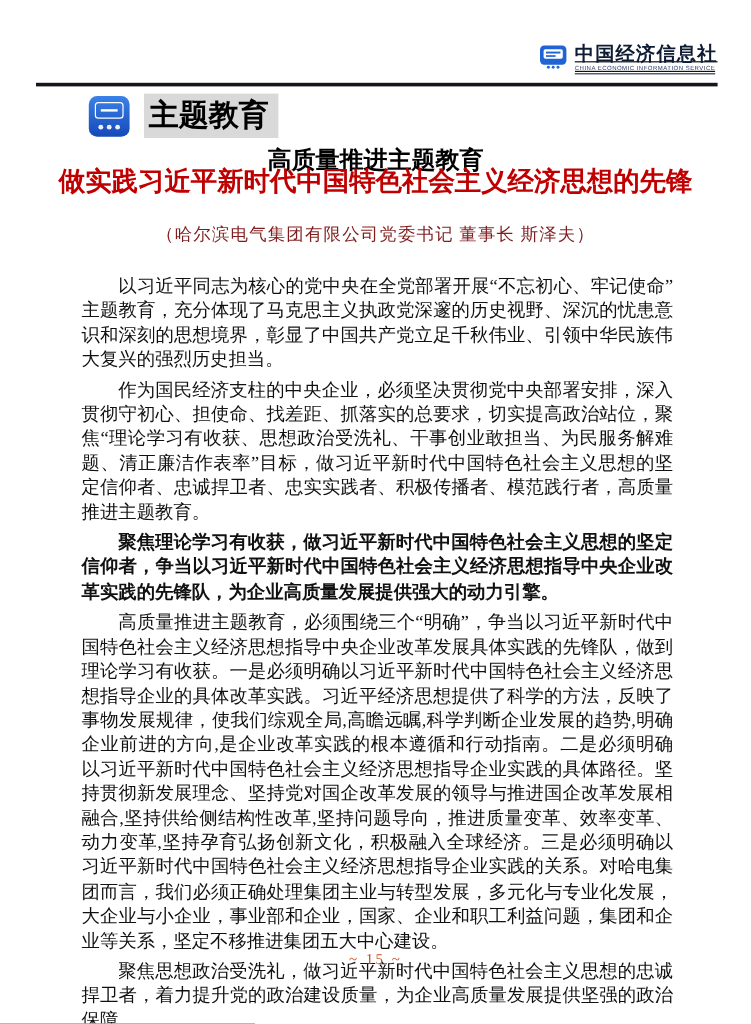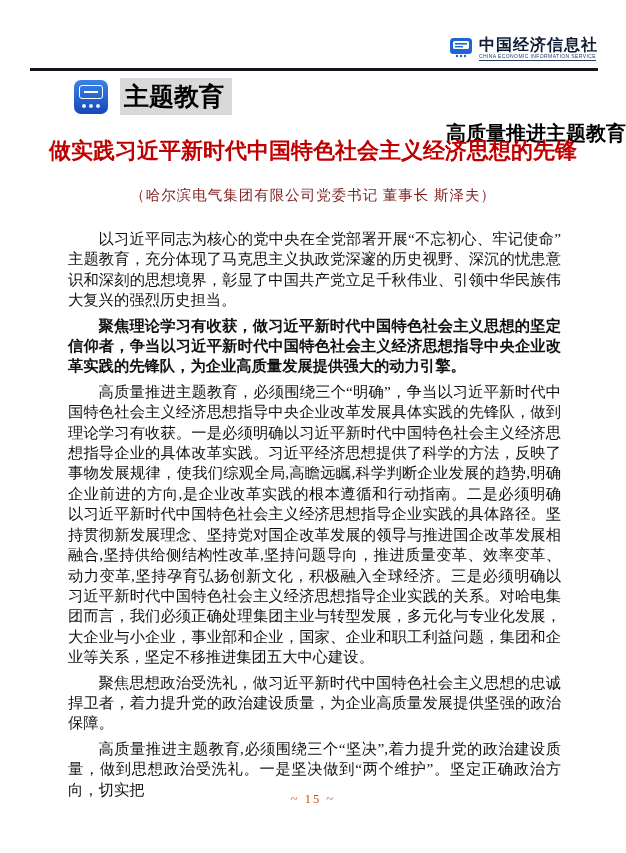--- a/index.html
+++ b/index.html
@@ -8,22 +8,23 @@
     width:626px;height:853px;
     margin:0 auto;
     background:#ffffff;
     font-family:"Liberation Serif","DejaVu Serif",serif;
     color:#111;
     overflow:hidden;
   }
   
   .masthead{position:absolute;top:36px;left:30px;right:28px;}
   .logo{
-    display:flex;align-items:flex-start;justify-content:flex-end;gap:6px;
+    display:flex;align-items:center;justify-content:flex-end;gap:6px;
     padding-bottom:4px;
+    text-decoration:underline;
   }
   .logo-icon{flex:0 0 auto;margin-top:1px;}
   .logo-texts{display:flex;flex-direction:column;align-items:flex-start;}
   .logo-name{
     font-family:"Liberation Sans","DejaVu Sans",sans-serif;
     font-weight:bold;font-size:16px;line-height:17px;
     color:#0d1b33;letter-spacing:1px;
   }
   .logo-tagline{
     font-family:"Liberation Sans","DejaVu Sans",sans-serif;
@@ -52,21 +53,21 @@
   .badge-icon .glyph-dots i{display:block;width:4px;height:4px;border-radius:50%;background:rgba(255,255,255,.92);}
   .badge-label{
     font-family:"Liberation Sans","DejaVu Sans",sans-serif;
     font-weight:bold;font-size:25px;line-height:34px;color:#000;
     background:var(--badge-bg,#d9d9d9);
     padding:1px 8px 2px 4px;
   }
   
   .article-title{
     position:absolute;top:120px;left:0;right:0;margin:0;
-    text-align:right;
+    text-align:center;
     font-family:"Liberation Sans","DejaVu Sans",sans-serif;
     font-weight:bold;font-size:20px;color:#000;
   }
   .article-subtitle{
     position:absolute;top:136px;left:0;right:0;margin:0;
     text-align:center;
     font-family:"Liberation Sans","DejaVu Sans",sans-serif;
     font-weight:bold;font-size:22px;
     color:var(--accent-red,#c00000);
   }
@@ -130,20 +131,21 @@
     </span>
     <span class="badge-label">主题教育</span>
   </div>
 
   <h1 class="article-title">高质量推进主题教育</h1>
   <h2 class="article-subtitle">做实践习近平新时代中国特色社会主义经济思想的先锋</h2>
   <div class="article-byline">（哈尔滨电气集团有限公司党委书记 董事长 斯泽夫）</div>
 
   <div class="article-body">
     <p>以习近平同志为核心的党中央在全党部署开展“不忘初心、牢记使命”主题教育，充分体现了马克思主义执政党深邃的历史视野、深沉的忧患意识和深刻的思想境界，彰显了中国共产党立足千秋伟业、引领中华民族伟大复兴的强烈历史担当。</p>
+    <p>作为国民经济支柱的中央企业，必须坚决贯彻党中央部署安排，深入贯彻守初心、担使命、找差距、抓落实的总要求，切实提高政治站位，聚焦“理论学习有收获、思想政治受洗礼、干事创业敢担当、为民服务解难题、清正廉洁作表率”目标，做习近平新时代中国特色社会主义思想的坚定信仰者、忠诚捍卫者、忠实实践者、积极传播者、模范践行者，高质量推进主题教育。</p>
     <p class="bold">聚焦理论学习有收获，做习近平新时代中国特色社会主义思想的坚定信仰者，争当以习近平新时代中国特色社会主义经济思想指导中央企业改革实践的先锋队，为企业高质量发展提供强大的动力引擎。</p>
     <p>高质量推进主题教育，必须围绕三个“明确”，争当以习近平新时代中国特色社会主义经济思想指导中央企业改革发展具体实践的先锋队，做到理论学习有收获。一是必须明确以习近平新时代中国特色社会主义经济思想指导企业的具体改革实践。习近平经济思想提供了科学的方法，反映了事物发展规律，使我们综观全局,高瞻远瞩,科学判断企业发展的趋势,明确企业前进的方向,是企业改革实践的根本遵循和行动指南。二是必须明确以习近平新时代中国特色社会主义经济思想指导企业实践的具体路径。坚持贯彻新发展理念、坚持党对国企改革发展的领导与推进国企改革发展相融合,坚持供给侧结构性改革,坚持问题导向，推进质量变革、效率变革、动力变革,坚持孕育弘扬创新文化，积极融入全球经济。三是必须明确以习近平新时代中国特色社会主义经济思想指导企业实践的关系。对哈电集团而言，我们必须正确处理集团主业与转型发展，多元化与专业化发展，大企业与小企业，事业部和企业，国家、企业和职工利益问题，集团和企业等关系，坚定不移推进集团五大中心建设。</p>
     <p>聚焦思想政治受洗礼，做习近平新时代中国特色社会主义思想的忠诚捍卫者，着力提升党的政治建设质量，为企业高质量发展提供坚强的政治保障。</p>
     <p>高质量推进主题教育,必须围绕三个“坚决”,着力提升党的政治建设质量，做到思想政治受洗礼。一是坚决做到“两个维护”。坚定正确政治方向，切实把</p>
   </div>
 
   <div class="page-footer">~ 15 ~</div>
 
 </div>
 

